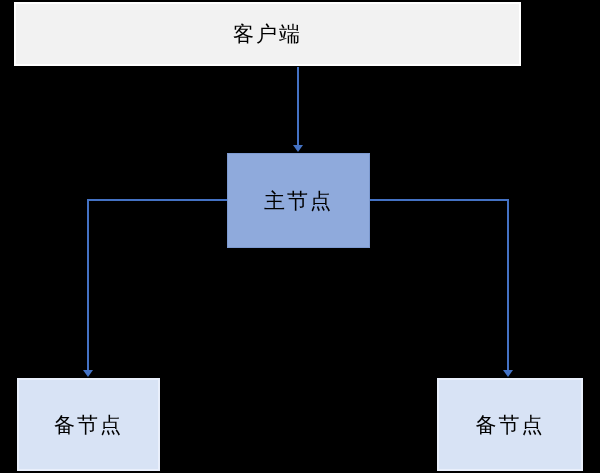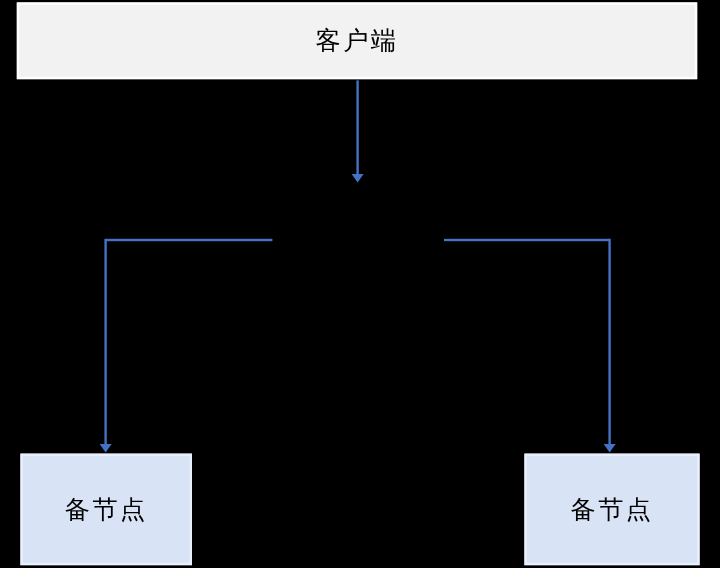--- a/index.html
+++ b/index.html
@@ -23,21 +23,21 @@
     box-sizing: border-box;
     display: flex;
     align-items: center;
     justify-content: center;
     font-size: 21px;
     color: var(--text, #000);
     letter-spacing: 2px;
   }
   .node-client {
     left: 14px; top: 2px;
-    width: 567px; height: 64px;
+    width: 507px; height: 64px;
     background: var(--client-fill, #f2f2f2);
     border: 2px solid var(--client-border, #ffffff);
     text-align: right;
   }
   .node-master {
     left: 227px; top: 153px;
     width: 143px; height: 95px;
     background: var(--master-fill, #8faadc);
     border: 1px solid var(--master-border, #7d9ad0);
   }
@@ -80,20 +80,23 @@
 
 <div class="stage">
 
   <div class="node node-client">
     <span>客户端</span>
   </div>
 
   <div class="line vline line-client-master"></div>
   <div class="arrow-down arrow-to-master"></div>
 
+  <div class="node node-master">
+    <span>主节点</span>
+  </div>
 
   <div class="line hline hline-master-left"></div>
   <div class="line vline vline-master-left"></div>
   <div class="arrow-down arrow-to-backup-left"></div>
 
   <div class="line hline hline-master-right"></div>
   <div class="line vline vline-master-right"></div>
   <div class="arrow-down arrow-to-backup-right"></div>
 
   <div class="node node-backup-left">

